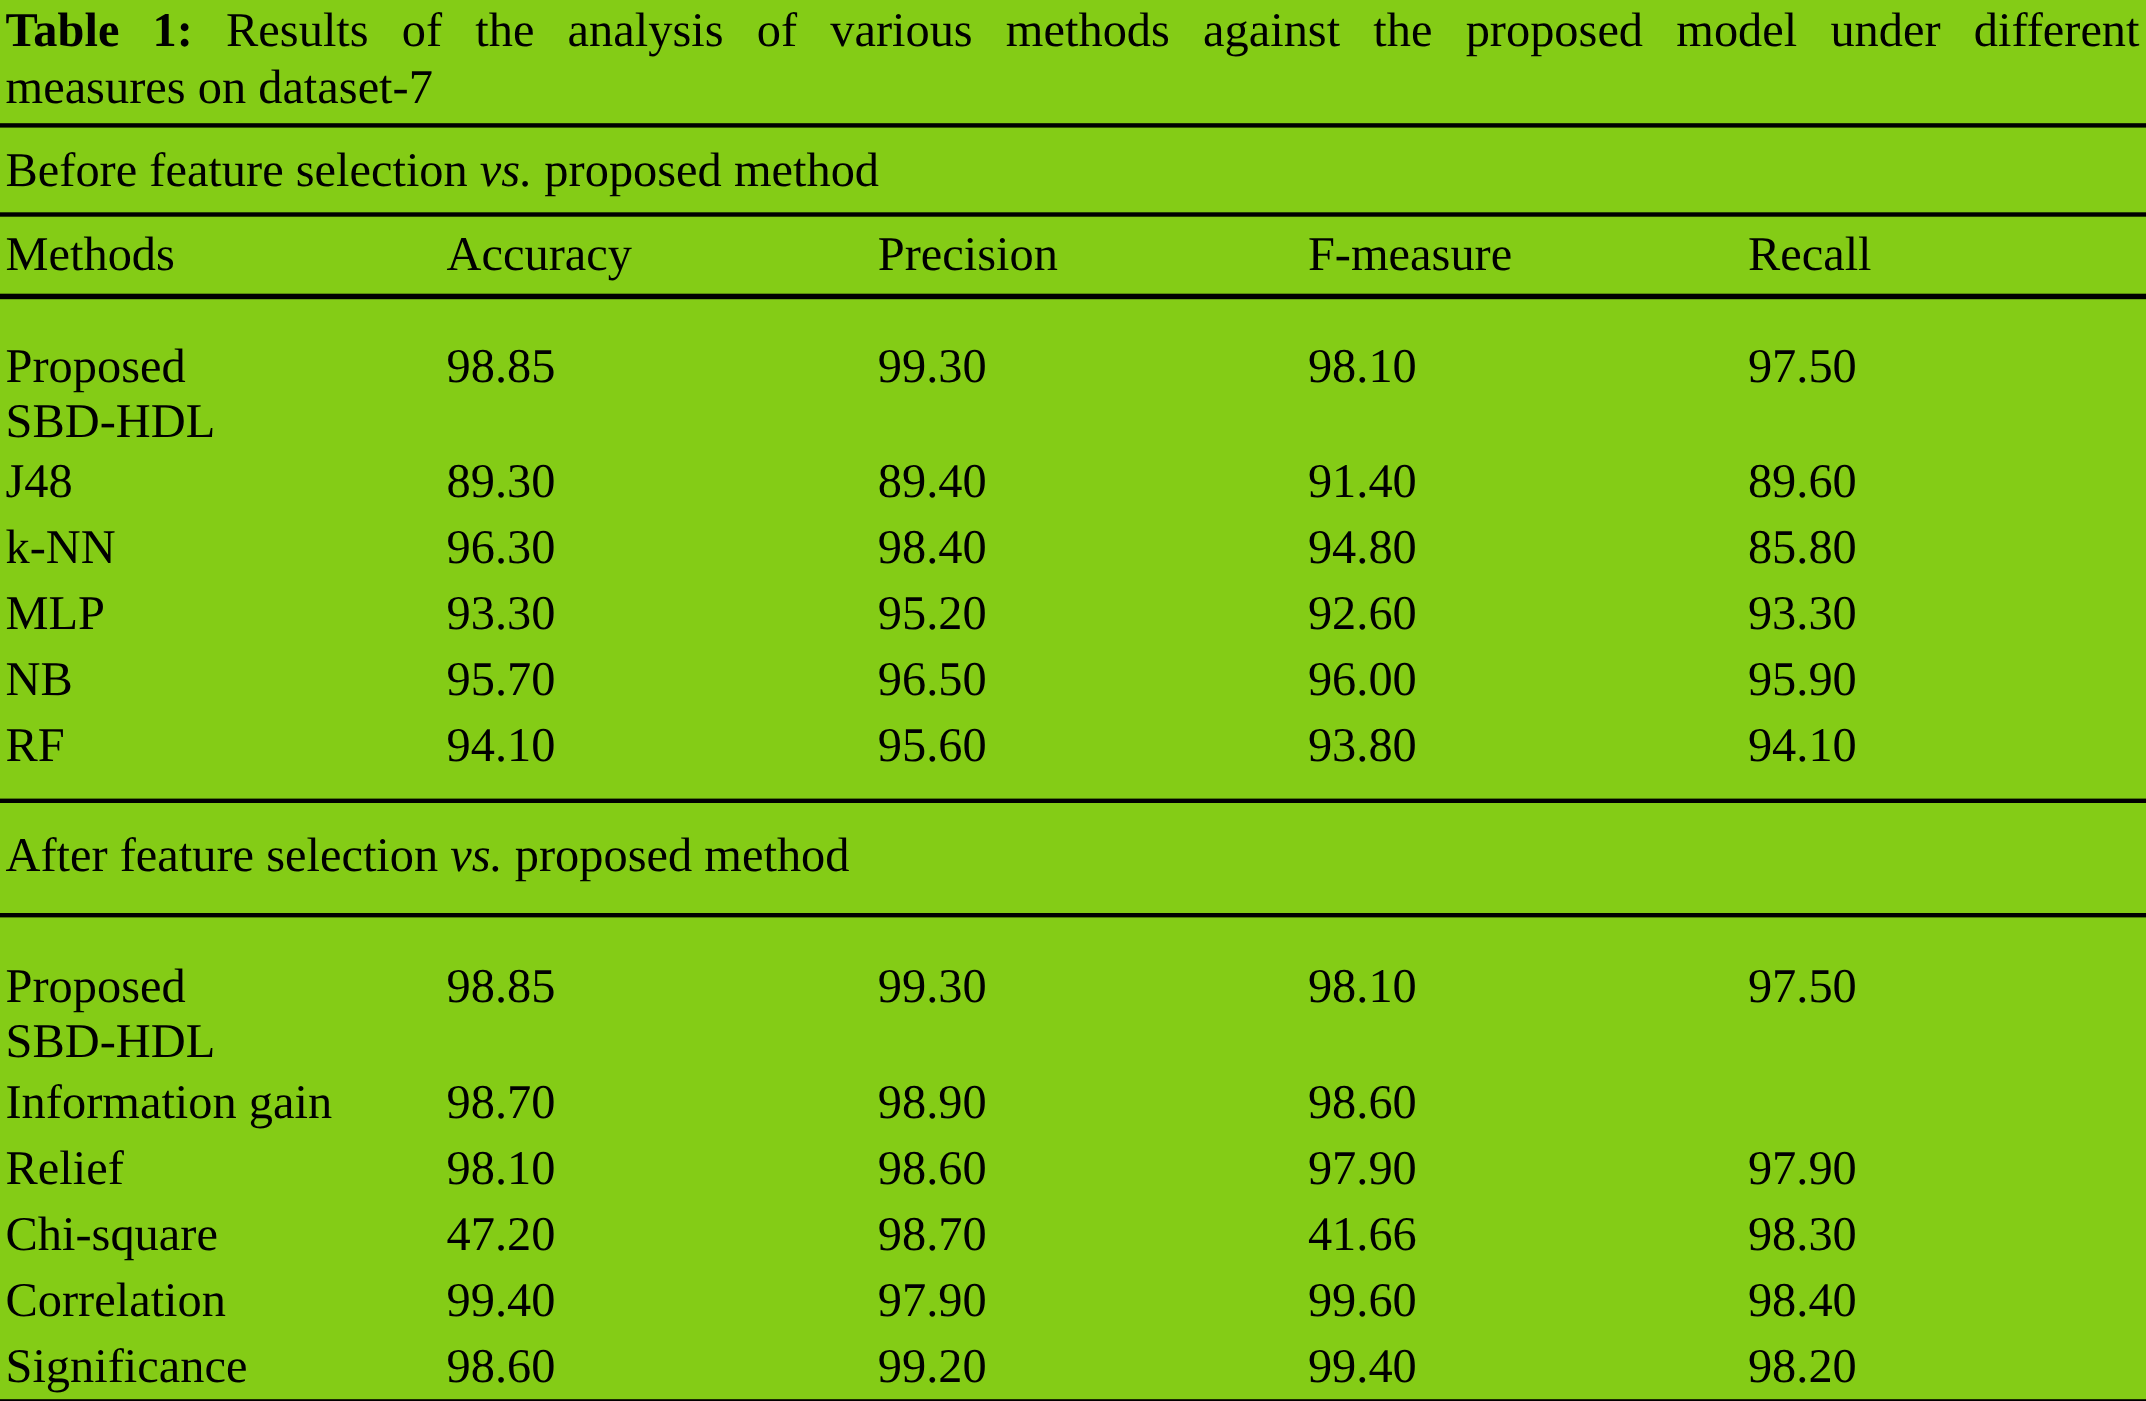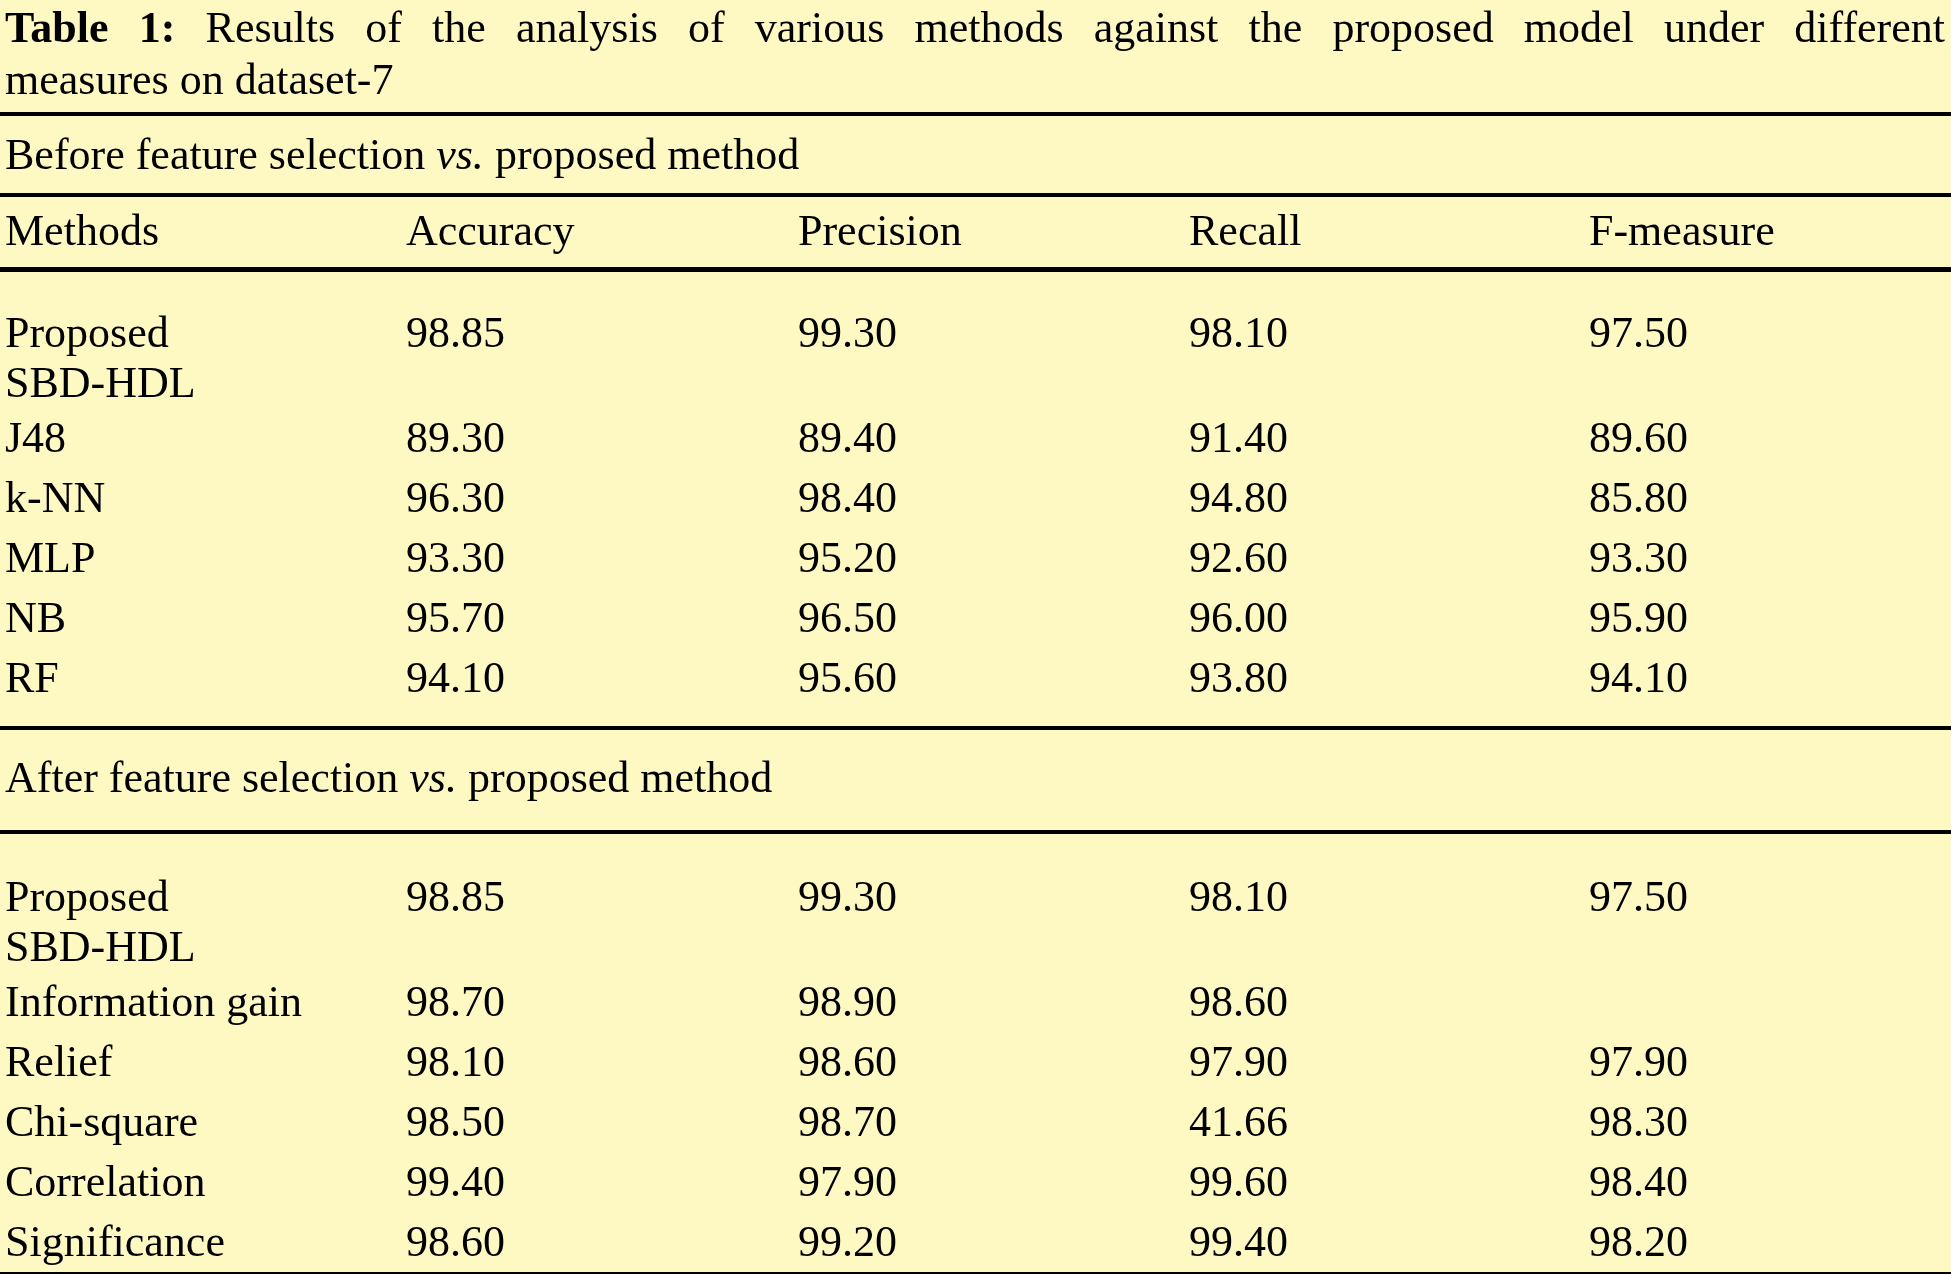--- a/index.html
+++ b/index.html
@@ -1,21 +1,21 @@
 <!DOCTYPE html>
 <html><head>
 <meta charset="utf-8">
 <style>
   html, body { margin: 0; padding: 0; background: #ffffff; }
   .page {
     position: relative;
     width: 1951px;
     height: 1274px;
     box-sizing: border-box;
-    background: #fef9c3;
+    background: #84cc16;
     color: #000000;
     font-family: "Liberation Serif", "DejaVu Serif", serif;
     font-size: 44px;
     overflow: hidden;
   }
   
   .caption { padding: 2px 6px 0 5px; line-height: 52px; margin-bottom: 6px; }
   .cap-line1 { text-align: justify; text-align-last: justify; }
   .cap-label { font-weight: bold; }
   .cap-line2 { text-align: left; }
@@ -62,22 +62,22 @@
     <i>vs.</i>
     <span>proposed method</span>
   </div>
 
   <div class="rule"></div>
 
   <div class="grid header-row">
     <div class="cell">Methods</div>
     <div class="cell">Accuracy</div>
     <div class="cell">Precision</div>
+    <div class="cell">F-measure</div>
     <div class="cell">Recall</div>
-    <div class="cell">F-measure</div>
   </div>
 
   <div class="rule thick"></div>
 
   <div class="tbody first">
     <div class="grid row tall">
       <div class="cell">Proposed
 SBD-HDL</div>
       <div class="cell">98.85</div>
       <div class="cell">99.30</div>
@@ -148,21 +148,21 @@
     </div>
     <div class="grid row">
       <div class="cell">Relief</div>
       <div class="cell">98.10</div>
       <div class="cell">98.60</div>
       <div class="cell">97.90</div>
       <div class="cell">97.90</div>
     </div>
     <div class="grid row">
       <div class="cell">Chi-square</div>
-      <div class="cell">98.50</div>
+      <div class="cell">47.20</div>
       <div class="cell">98.70</div>
       <div class="cell">41.66</div>
       <div class="cell">98.30</div>
     </div>
     <div class="grid row">
       <div class="cell">Correlation</div>
       <div class="cell">99.40</div>
       <div class="cell">97.90</div>
       <div class="cell">99.60</div>
       <div class="cell">98.40</div>

